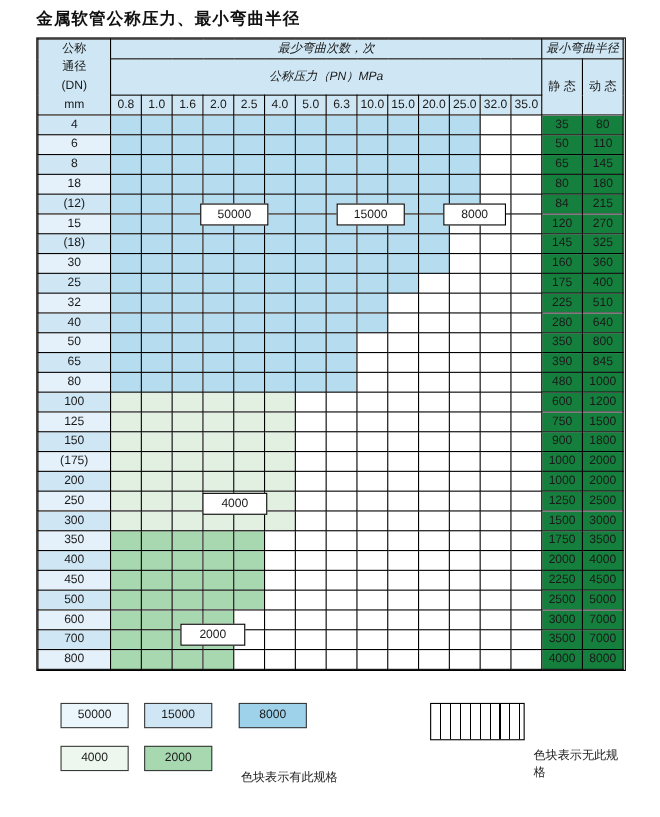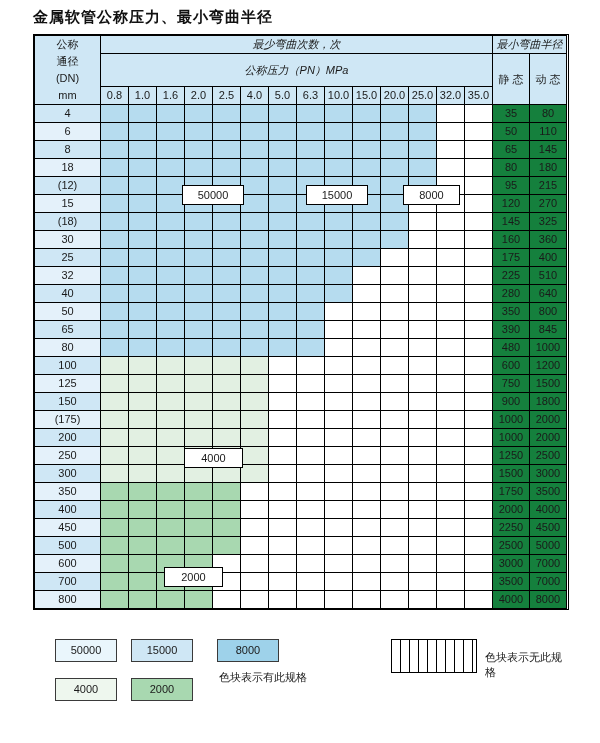--- a/index.html
+++ b/index.html
@@ -74,21 +74,21 @@
     border:1px solid #3a3a3a;
     text-align:center;
     line-height:21px;
     font-size:11px;
   }
   .lg-b1{background:#eaf6fc;}
   .lg-b2{background:#cfe7f5;}
   .lg-b3{background:#9ed2ea;}
   .lg-g1{background:#eef7ee;}
   .lg-g2{background:#a8d8b0;}
-  .lg-text{position:absolute;font-size:11px;}
+  .lg-text{position:absolute;font-size:11px;margin-top:29px;}
   #stripbox{
     position:absolute;left:358px;top:5px;
     width:84px;height:32px;
     border:1px solid #000;
     background:
       repeating-linear-gradient(to right,#ffffff 0 8px,#000000 8px 9px);
   }
 </style>
 </head>
 <body>
@@ -224,21 +224,21 @@
             <td class="c-blue"></td>
             <td class="c-blue"></td>
             <td class="c-blue"></td>
             <td class="c-blue"></td>
             <td class="c-blue"></td>
             <td class="c-blue"></td>
             <td class="c-blue"></td>
             <td class="c-blue"></td>
             <td class="cell"></td>
             <td class="cell"></td>
-            <td class="radcell">95</td>
+            <td class="radcell">84</td>
             <td class="radcell">215</td>
           </tr>
           <tr>
             <td class="rowlbl alt">15</td>
             <td class="c-blue"></td>
             <td class="c-blue"></td>
             <td class="c-blue"></td>
             <td class="c-blue"></td>
             <td class="c-blue"></td>
             <td class="c-blue"></td>

